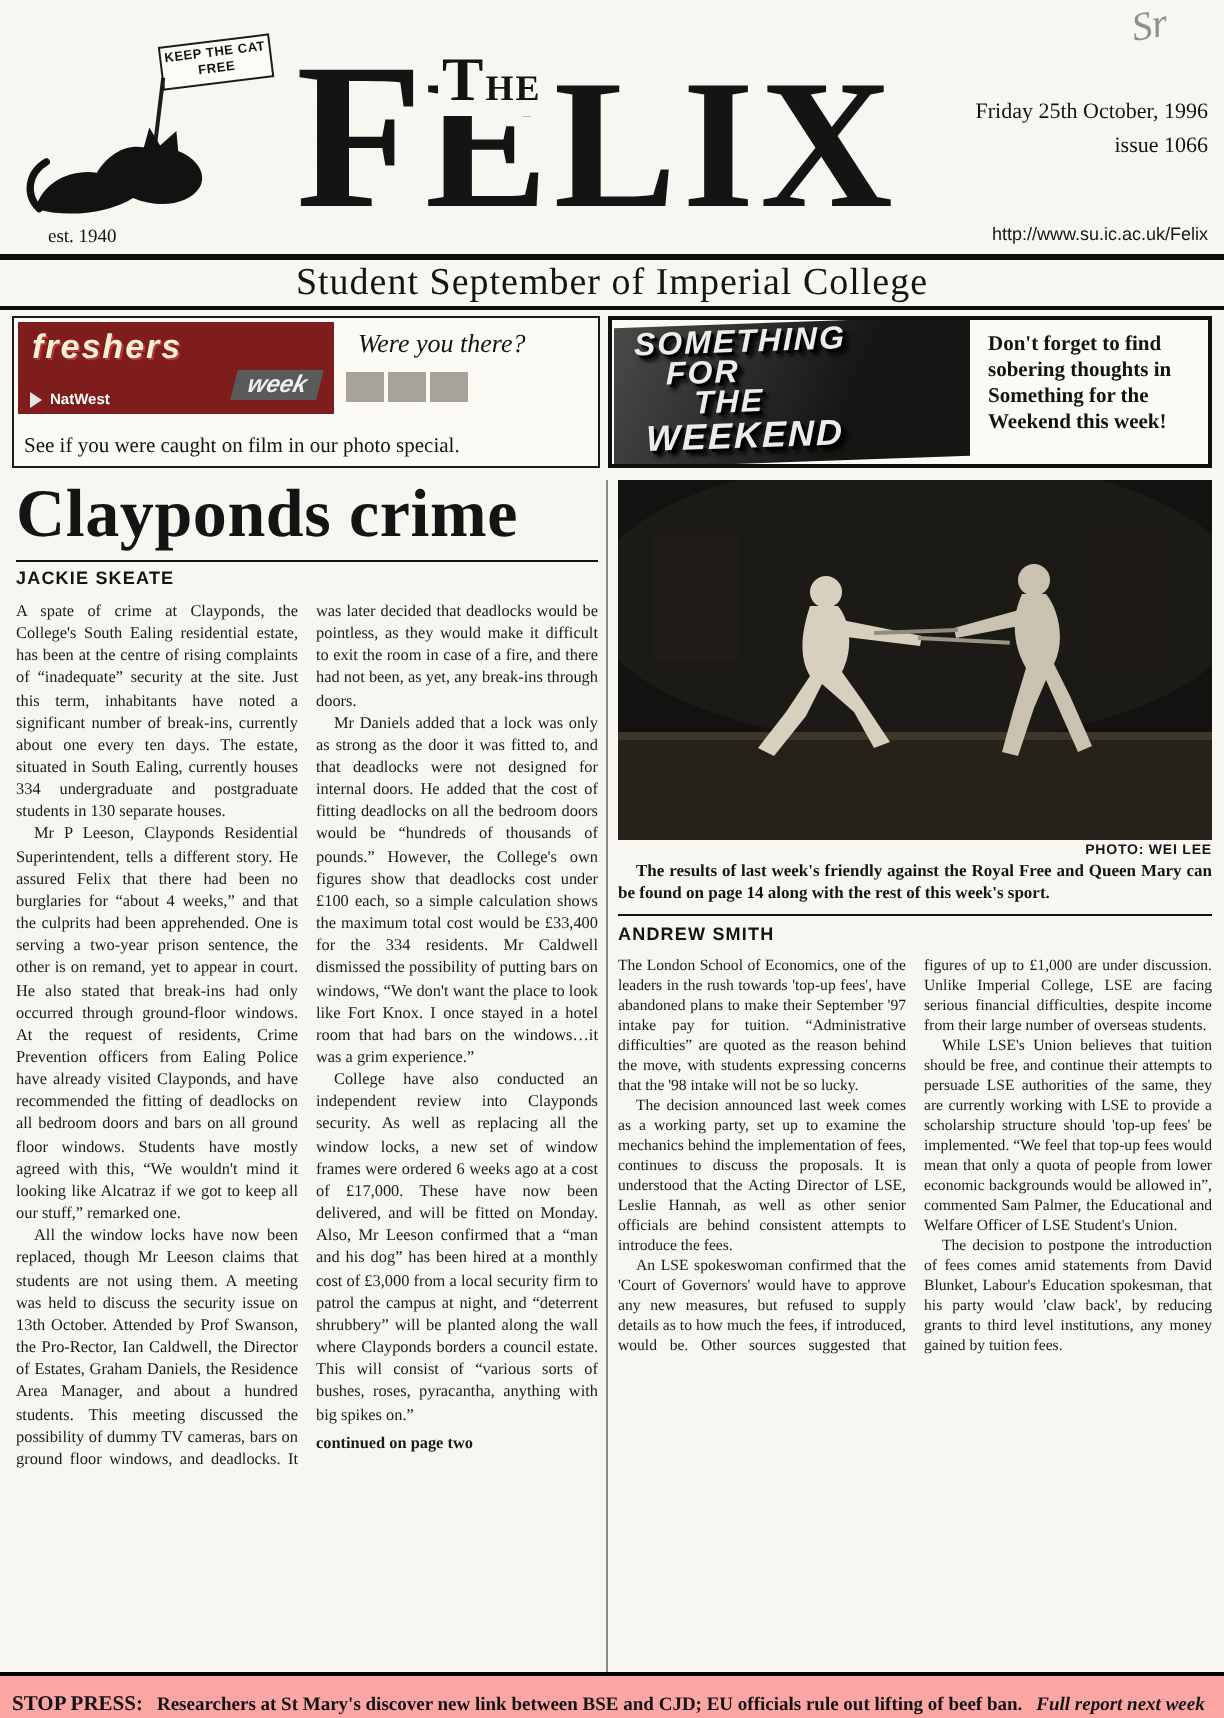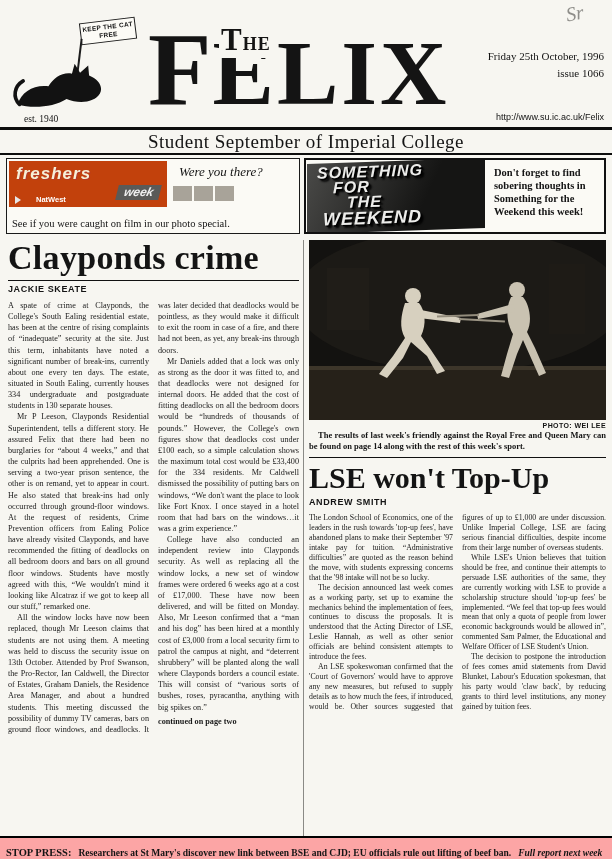--- a/index.html
+++ b/index.html
@@ -26,26 +26,26 @@
   .felix-title { position:absolute; left:148px; top:14px; font-size:92px; line-height:1.05; font-weight:bold;
     letter-spacing:3px; }
   .felix-title::first-letter { font-size:104px; letter-spacing:1px; }
   .dateblock { position:absolute; right:8px; top:48px; text-align:right; font-size:11px; line-height:1.5; }
   .url { position:absolute; right:8px; top:112px; font:9px "Liberation Sans","DejaVu Sans",sans-serif; }
   .rule-thick { position:absolute; left:0; right:0; top:127px; height:3px; background:#0d0d0d; }
   .subtitle { position:absolute; left:0; right:0; top:131px; text-align:center; font-size:19px; letter-spacing:.5px;}
   .rule-thin { position:absolute; left:0; right:0; top:153px; height:1.5px; background:#0d0d0d; }
   
   .promo-left { position:absolute; left:6px; top:158px; width:294px; height:76px; border:1.5px solid #1a1a1a; background:#fbfaf5; }
-  .fw-logo { position:absolute; left:2px; top:2px; width:158px; height:46px; background:#c2410c; color:#fff; overflow:hidden; }
+  .fw-logo { position:absolute; left:2px; top:2px; width:158px; height:46px; background:#7f1d1d; color:#fff; overflow:hidden; }
   .fw-word { font:italic 800 17px "Liberation Sans","DejaVu Sans",sans-serif; letter-spacing:1px; padding:3px 0 0 7px;
     color:#f6efd9; text-shadow:1px 1px 0 #b33a2a; }
   .fw-week { position:absolute; right:7px; top:24px; font:italic 800 12px "Liberation Sans",sans-serif; color:#eee;
     background:#5a5a58; padding:0 7px 1px; transform:skewX(-14deg); }
-  .fw-natwest { position:absolute; left:6px; bottom:3px; display:flex; align-items:center; gap:15px;
+  .fw-natwest { position:absolute; left:6px; bottom:3px; display:flex; align-items:center; gap:4px;
     font:bold 7.5px "Liberation Sans",sans-serif; color:#fff; }
   .nw-tri { display:inline-block; width:0; height:0; border-top:4px solid transparent; border-bottom:4px solid transparent;
     border-left:6px solid #e6e6e6; }
   .film-strip { position:absolute; left:166px; top:27px; display:flex; gap:2px; }
   .film-strip i { width:19px; height:15px; background:#a8a399; border:1px solid #38383
 6; display:block; }
   .fw-question { position:absolute; left:172px; top:5px; width:116px; font-weight:normal; font-style:italic; font-size:13px; }
   .fw-caption { position:absolute; left:5px; bottom:4px; right:4px; font-size:10.5px; }
   .promo-right { position:absolute; left:304px; top:158px; width:302px; height:76px; border:2px solid #101010;
     background:#fbfaf5; display:flex; overflow:hidden; }
@@ -184,21 +184,20 @@
           <path d="M204,64 L168,74 L169,79 L206,72 Z"></path>
           <rect x="128" y="74" width="42" height="2" fill="#938c7c" transform="rotate(-2 170 76)"></rect>
         </g>
       </svg>
     </div>
     <div class="photo-credit">PHOTO: WEI LEE</div>
     <div class="photo-caption">
       <p class="pc2">The results of last week's friendly against the Royal Free and Queen Mary can be found on page 14 along with the rest of this week's sport.</p>
     </div>
     <div class="hrule2"></div>
-    <h2>LSE won't Top-Up</h2>
     <div class="byline">ANDREW SMITH</div>
     <div class="body-cols cols-short">
       <p class="first">The London School of Economics, one of the leaders in the rush towards 'top-up fees', have abandoned plans to make their September '97 intake pay for tuition. “Administrative difficulties” are quoted as the reason behind the move, with students expressing concerns that the '98 intake will not be so lucky.</p>
       <p>The decision announced last week comes as a working party, set up to examine the mechanics behind the implementation of fees, continues to discuss the proposals. It is understood that the Acting Director of LSE, Leslie Hannah, as well as other senior officials are behind consistent attempts to introduce the fees.</p>
       <p>An LSE spokeswoman confirmed that the 'Court of Governors' would have to approve any new measures, but refused to supply details as to how much the fees, if introduced, would be. Other sources suggested that figures of up to £1,000 are under discussion. Unlike Imperial College, LSE are facing serious financial difficulties, despite income from their large number of overseas students.</p>
       <p>While LSE's Union believes that tuition should be free, and continue their attempts to persuade LSE authorities of the same, they are currently working with LSE to provide a scholarship structure should 'top-up fees' be implemented. “We feel that top-up fees would mean that only a quota of people from lower economic backgrounds would be allowed in”, commented Sam Palmer, the Educational and Welfare Officer of LSE Student's Union.</p>
       <p>The decision to postpone the introduction of fees comes amid statements from David Blunket, Labour's Education spokesman, that his party would 'claw back', by reducing grants to third level institutions, any money gained by tuition fees.</p>
     </div>
   </section>
 

